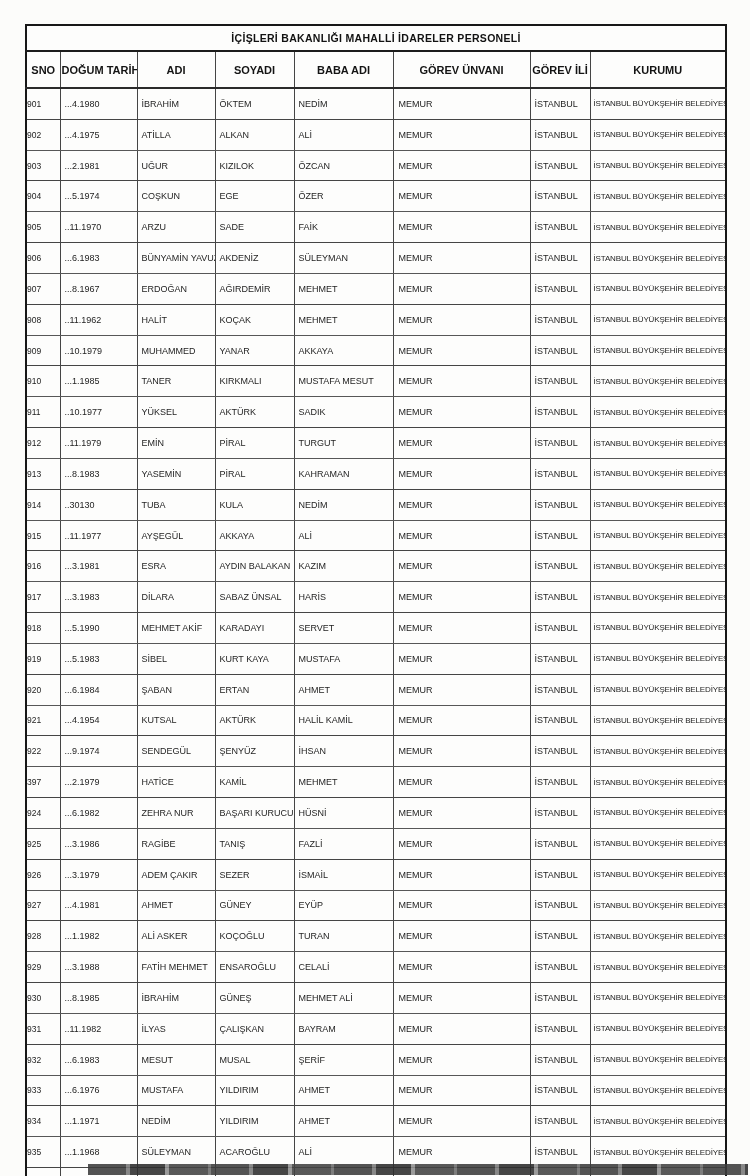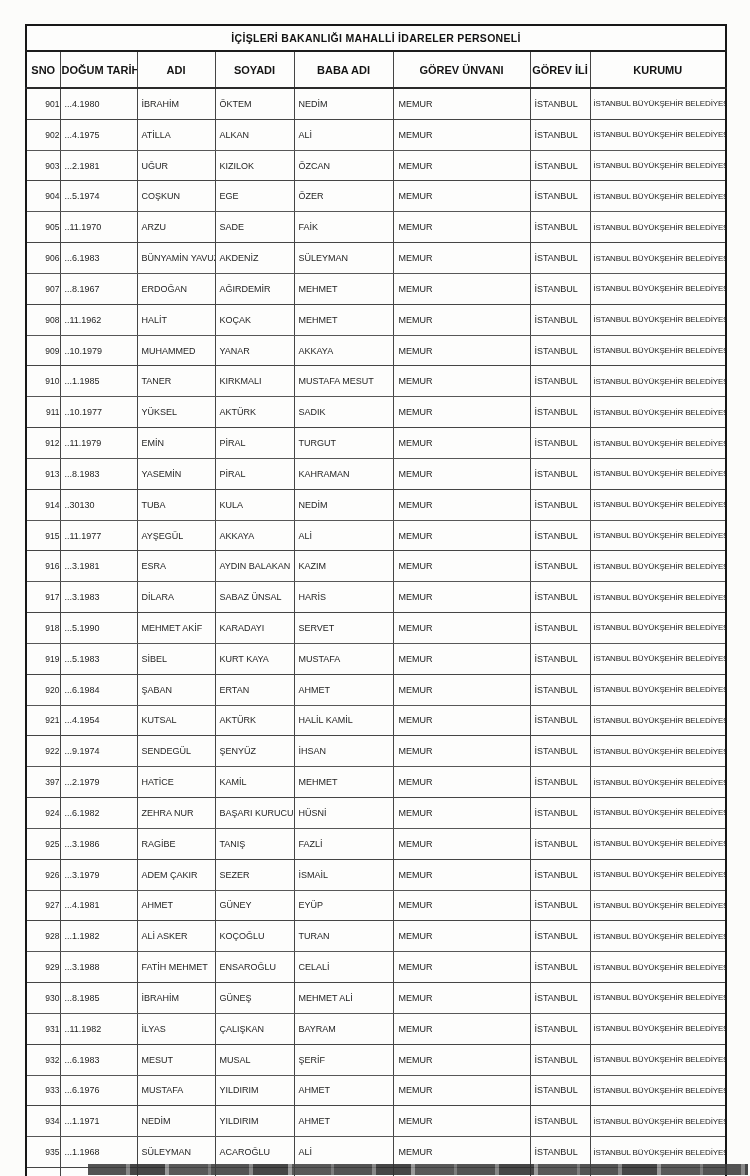--- a/index.html
+++ b/index.html
@@ -43,21 +43,21 @@
     color:#141414;
     padding:0 1px;
   }
   tbody td{
     height:29.83px;
     font-size:9px;
     padding:0 2px 0 4px;
     color:#1d1d1d;
   }
   tbody tr:nth-child(even) td{border-bottom-color:#575757;}
-  td.c-sno{text-align:right;font-size:8.5px;padding:0;}
+  td.c-sno{text-align:left;font-size:8.5px;padding:0;}
   td.c-unvan{padding-left:5px;margin-top:36px;}
   td.c-kurumu{font-size:8px;letter-spacing:-.15px;padding-left:3px;}
   .scan-band{
     position:absolute;
     left:88px;right:2px;bottom:1px;height:11px;
     background:repeating-linear-gradient(90deg,
       #3c3c3c 0 38px,#787878 38px 42px,
       #2d2d2d 42px 77px,#8d8d8d 77px 81px,
       #424242 81px 120px,#6b6b6b 120px 123px);
     opacity:.88;

